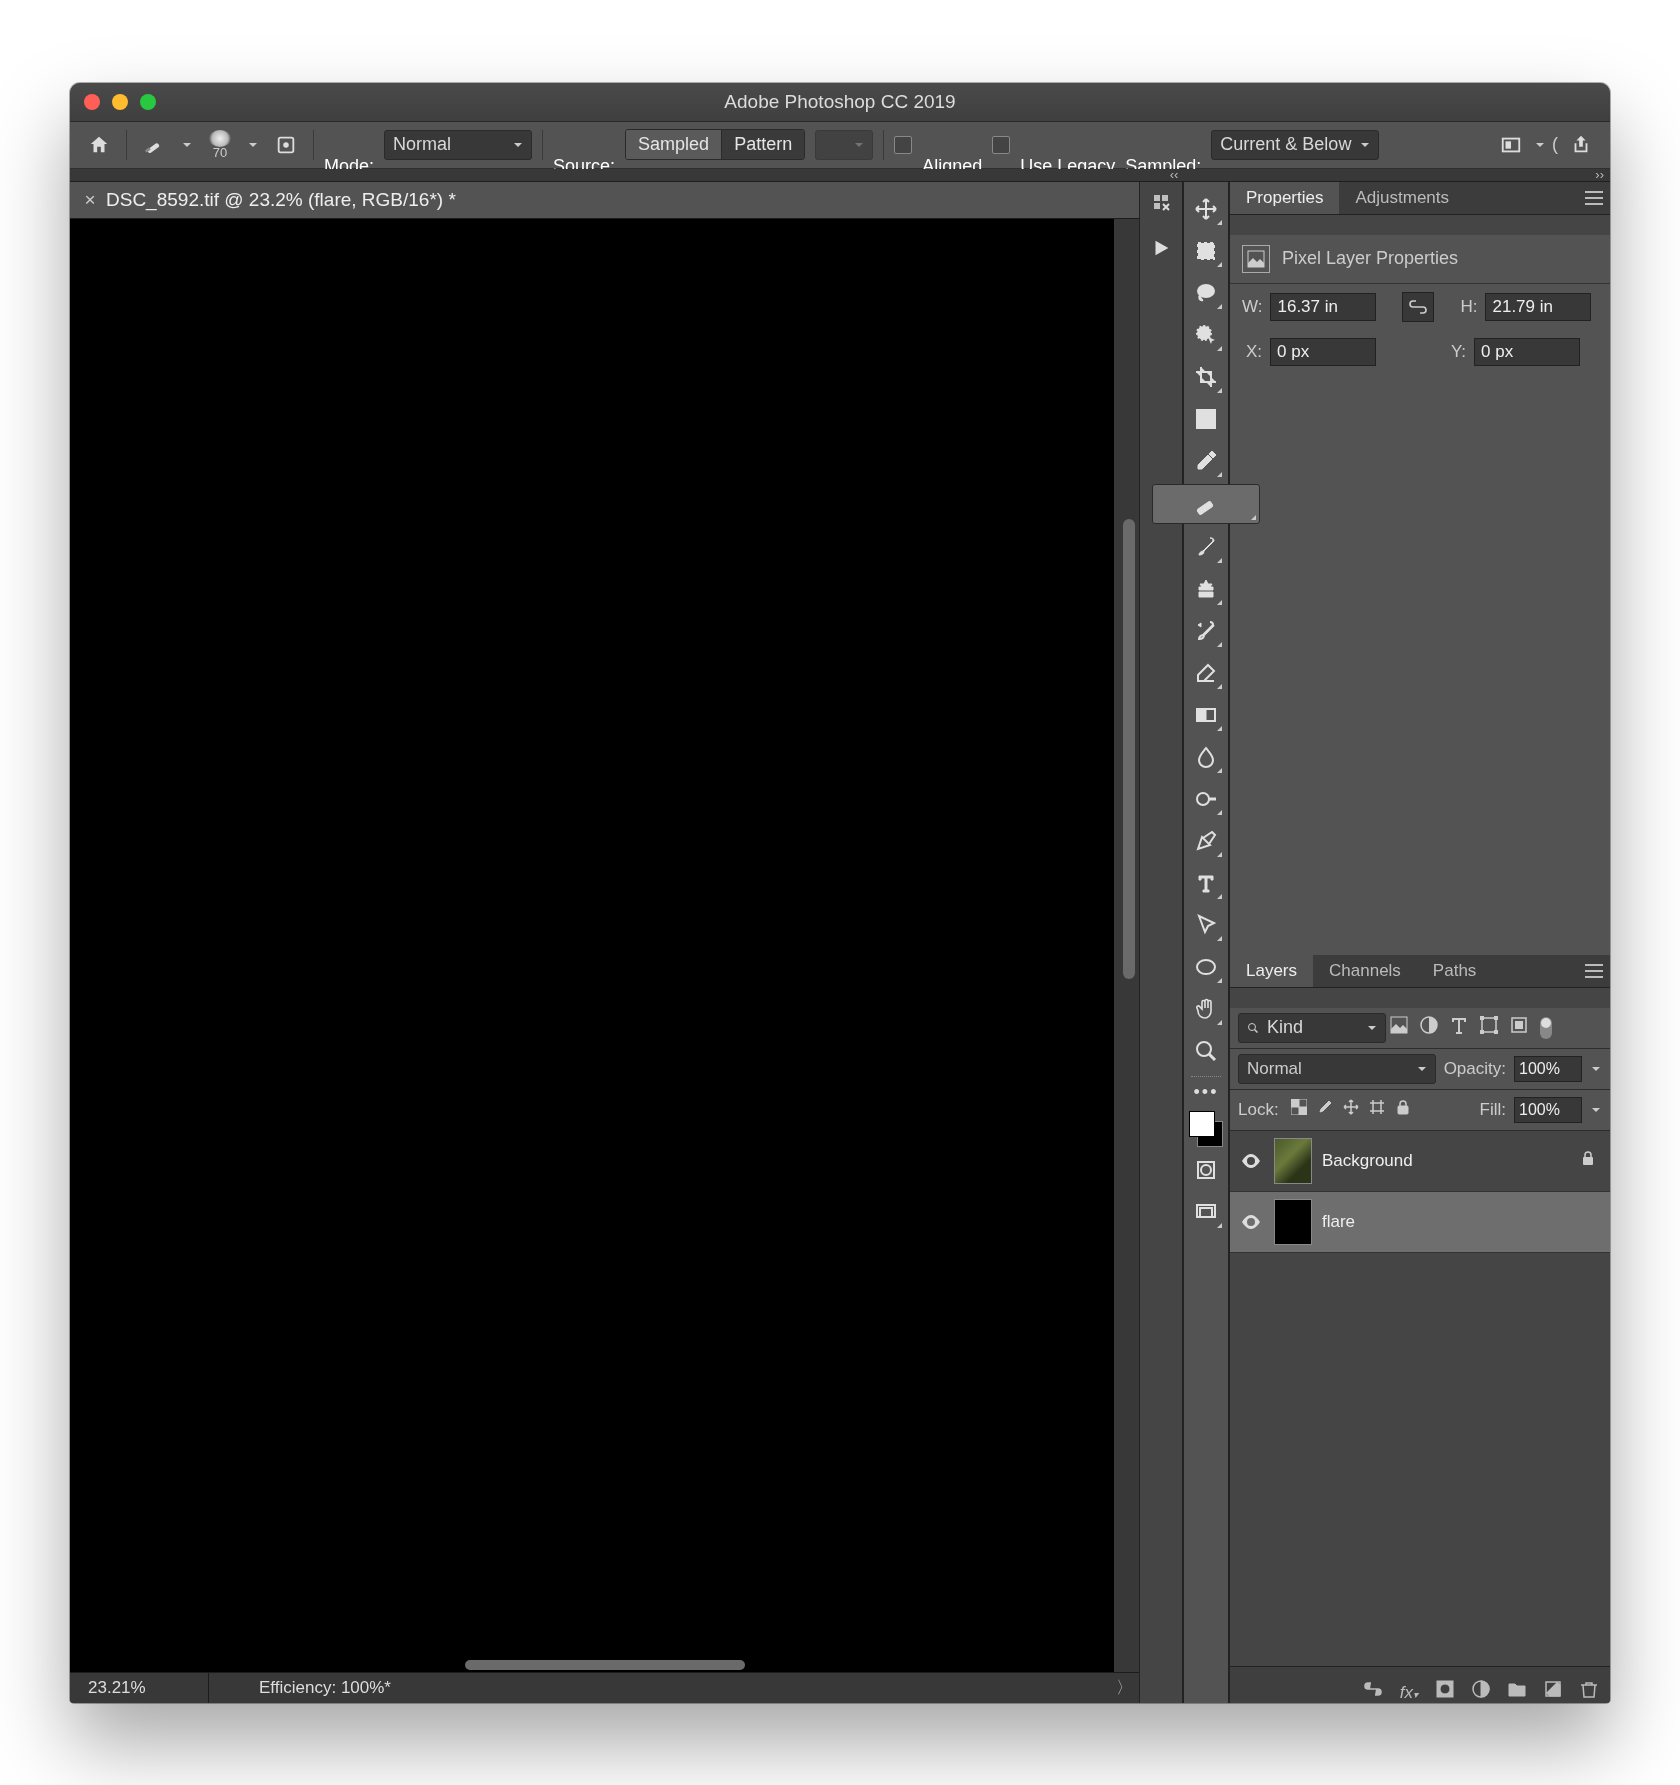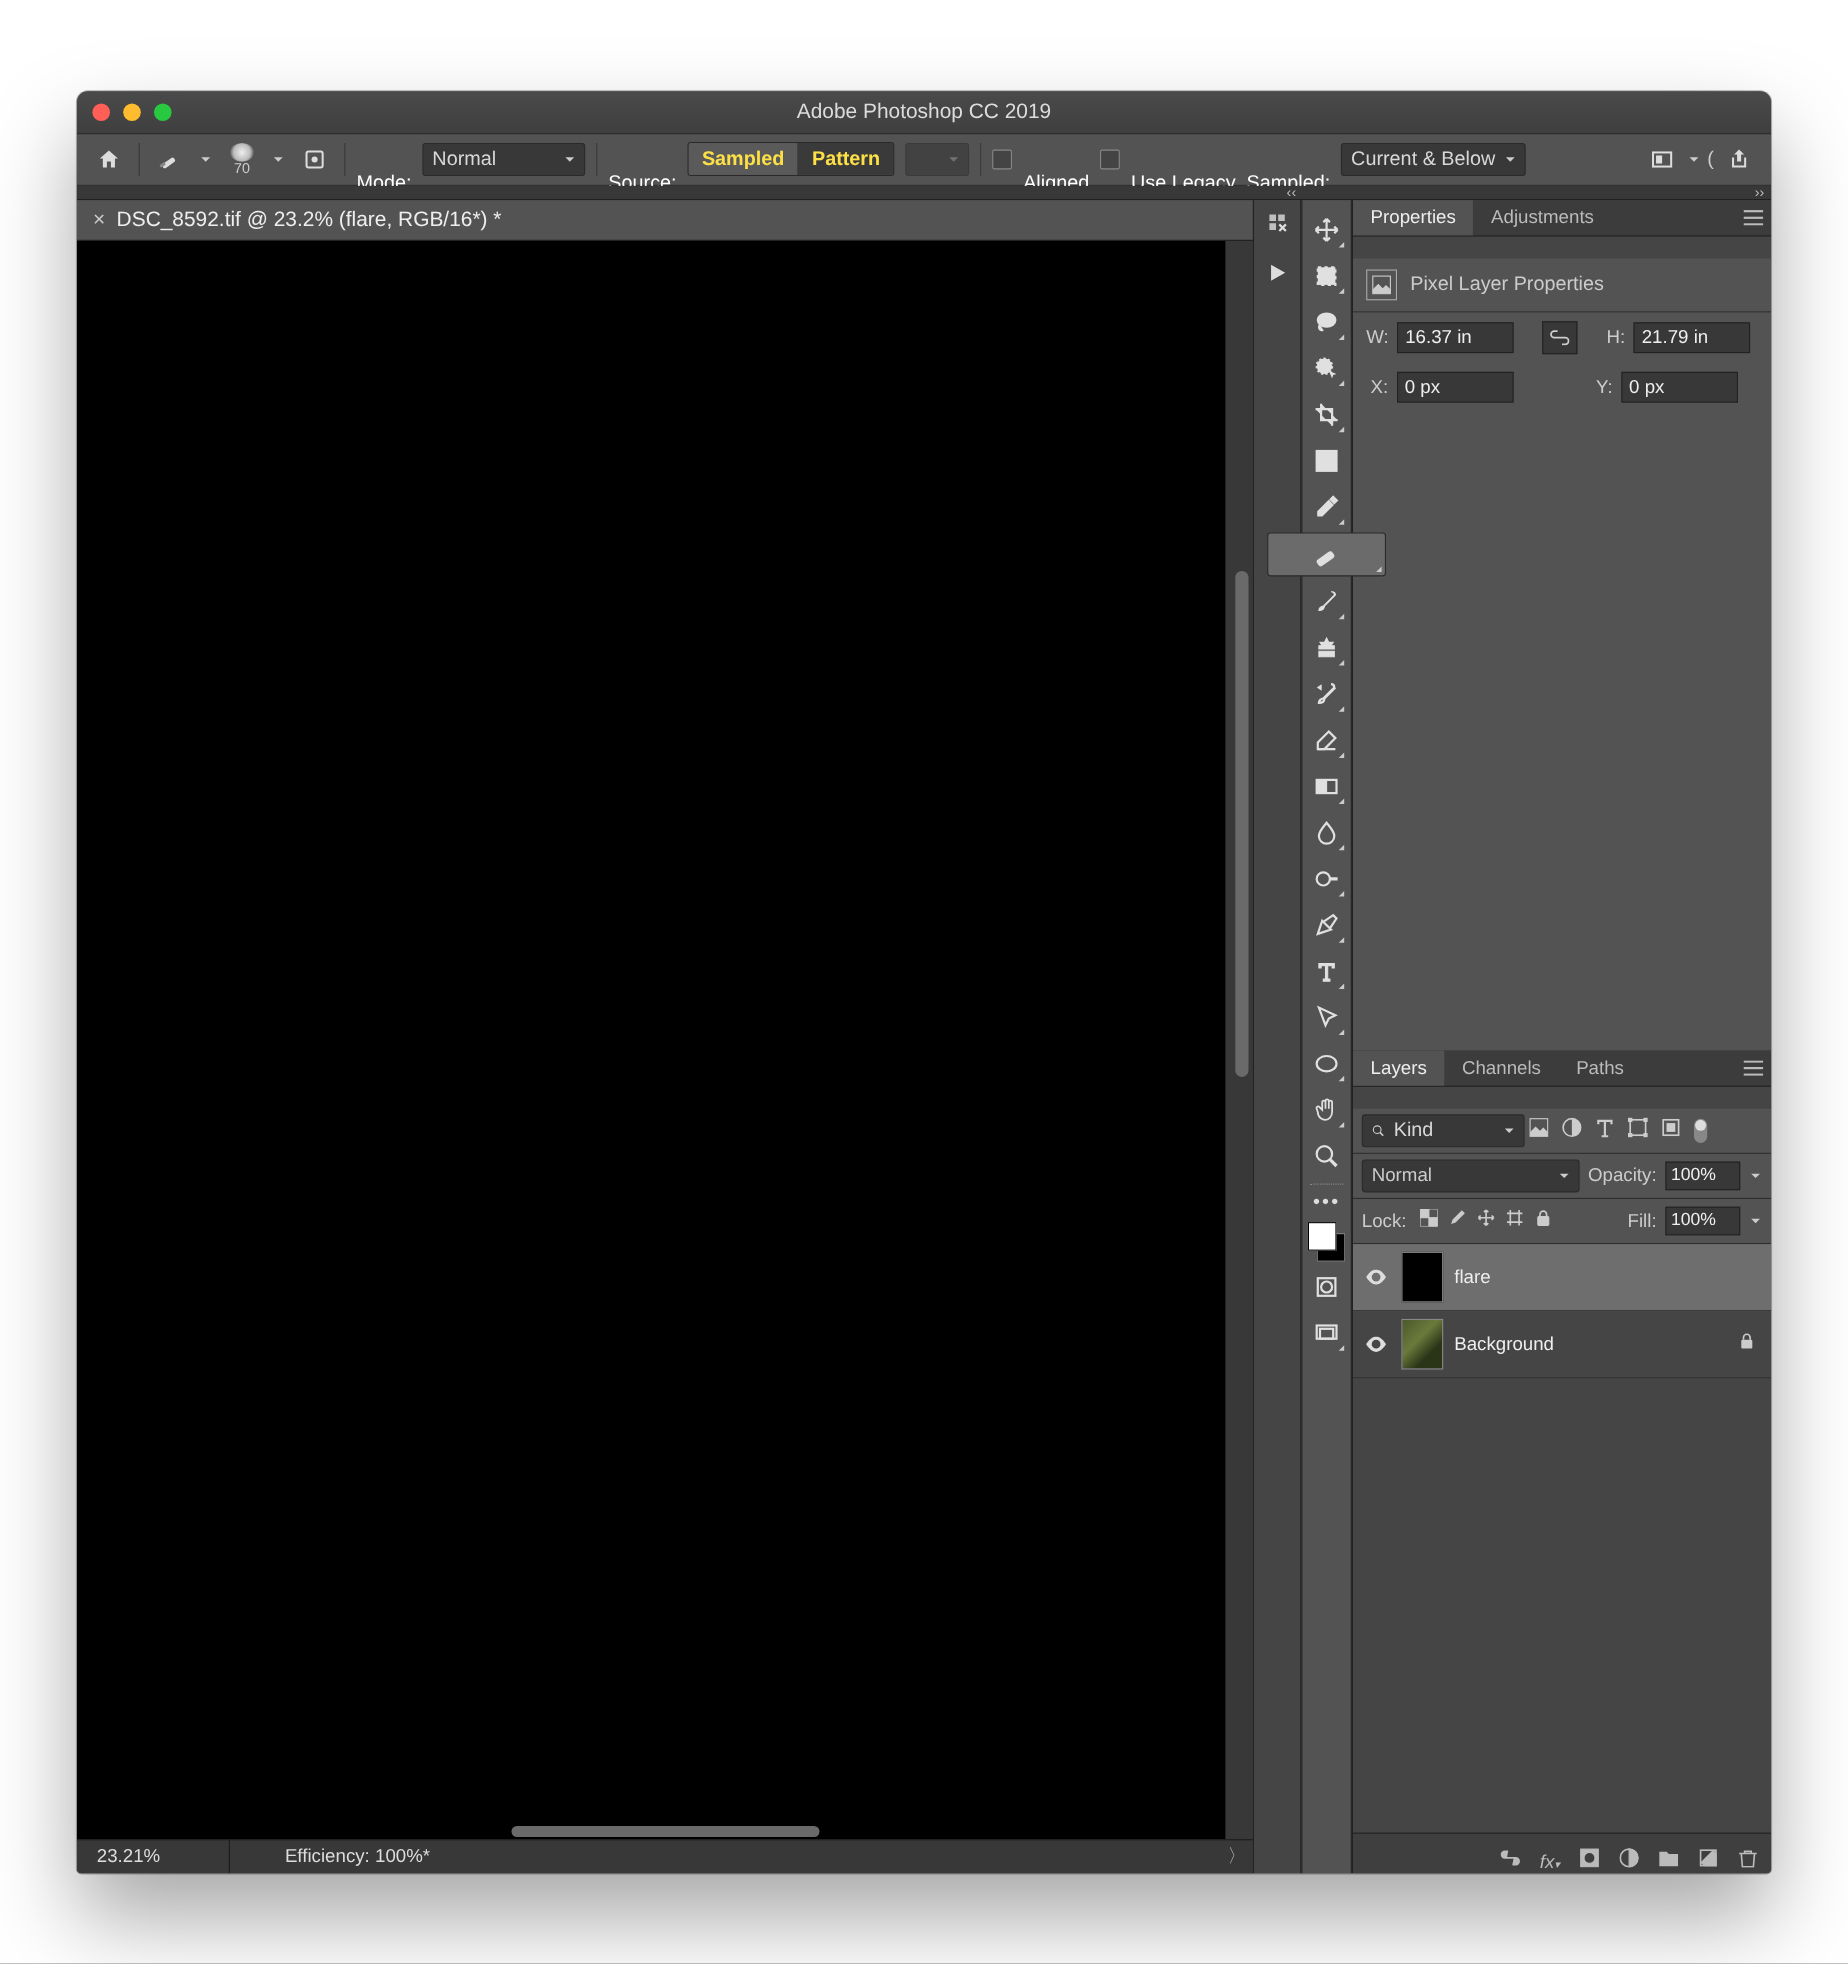--- a/index.html
+++ b/index.html
@@ -37,21 +37,21 @@
   .vdiv{width:1px;height:30px;background:#3a3a3a;}
   .chev{width:12px;height:30px;display:flex;align-items:center;justify-content:center;color:#ccc;cursor:pointer;}
   .chev svg{width:10px;height:10px;fill:#ccc;}
   .brushprev{width:34px;height:30px;display:flex;flex-direction:column;align-items:center;justify-content:center;}
   .brushprev .circ{width:22px;height:22px;border-radius:50%;background:radial-gradient(circle,#eee 0%,#bbb 55%,rgba(0,0,0,0) 80%);}
   .brushprev .sz{font-size:13px;color:#ccc;margin-top:-2px;}
   .lbl{color:#ffffff;margin-top:44px;}
   .sel{background:var(--bg2);border:1px solid #2a2a2a;border-radius:3px;height:28px;display:flex;align-items:center;padding:0 8px;gap:8px;min-width:90px;}
   .sel .caret{margin-left:auto;}
   .toggle-group{display:flex;border:1px solid #2a2a2a;border-radius:3px;overflow:hidden;}
-  .toggle-group .tg{padding:4px 12px;background:#3a3a3a;color:#fde047;border-right:1px solid #2a2a2a;font-weight:bold;}
+  .toggle-group .tg{padding:4px 12px;background:#3a3a3a;color:#e5e5e5;border-right:1px solid #2a2a2a;}
   .toggle-group .tg:last-child{border-right:none;}
   .toggle-group .tg.active{background:#5a5a5a;}
   .chk{width:16px;height:16px;border:1px solid #888;border-radius:2px;background:#444;}
   .share{margin-left:auto;display:flex;align-items:center;gap:6px;}
   
   .tabrow{height:12px;background:var(--bg2);display:flex;align-items:center;font-size:13px;color:#bbb;border-bottom:1px solid #1e1e1e;}
   .tabrow .gap{flex:1;}
   .chv2{width:24px;text-align:center;cursor:pointer;}
   .doctab{height:36px;background:var(--bg0);display:flex;align-items:center;font-size:19px;color:#eee;border-bottom:1px solid #1c1c1c;}
   .doctab .x{width:24px;text-align:center;color:#ccc;margin-left:8px;}
@@ -554,41 +554,41 @@
           <span>Fill:</span>
           <div class="smallfield">100%</div>
           <div class="chev">
                 <svg viewBox="0 0 10 10">
                   <path d="M1 3l4 4 4-4z"></path>
                 </svg>
               </div>
         </div>
 
         <div class="layerlist">
-          <div class="layer selected">
-            <div class="eye">
-                  <svg viewBox="0 0 20 14">
-                    <path d="M10 0C5 0 1 7 1 7s4 7 9 7 9-7 9-7-4-7-9-7zm0 11a4 4 0 110-8 4 4 0 010 8z"></path>
-                  </svg>
-                </div>
-            <div class="thumb"></div>
-            <span class="layername">flare</span>
-          </div>
           <div class="layer">
             <div class="eye">
                   <svg viewBox="0 0 20 14">
                     <path d="M10 0C5 0 1 7 1 7s4 7 9 7 9-7 9-7-4-7-9-7zm0 11a4 4 0 110-8 4 4 0 010 8z"></path>
                   </svg>
                 </div>
             <div class="thumb bgimg"></div>
             <span class="layername">Background</span>
             <span class="locklayer"><svg viewBox="0 0 16 16">
                     <rect x="3" y="7" width="10" height="8" rx="1"></rect>
                     <path d="M5 7V5a3 3 0 016 0v2" fill="none" stroke="#ccc" stroke-width="1.5"></path>
                   </svg></span>
+          </div>
+          <div class="layer selected">
+            <div class="eye">
+                  <svg viewBox="0 0 20 14">
+                    <path d="M10 0C5 0 1 7 1 7s4 7 9 7 9-7 9-7-4-7-9-7zm0 11a4 4 0 110-8 4 4 0 010 8z"></path>
+                  </svg>
+                </div>
+            <div class="thumb"></div>
+            <span class="layername">flare</span>
           </div>
         </div>
 
         <div class="lpfoot">
           <span><svg viewBox="0 0 18 18" fill="none" stroke-width="1.6">
                   <path d="M6 9H4a3 3 0 010-6h3M12 9h2a3 3 0 010 6h-3M6 9h6"></path>
                 </svg></span>
           <span><span style="font-style:italic;color:#bbb;font-size:17px">fx<span style="font-size:10px">▾</span></span></span>
           <span><svg viewBox="0 0 18 18">
                   <rect x="1" y="1" width="16" height="16" fill="#bbb"></rect>

